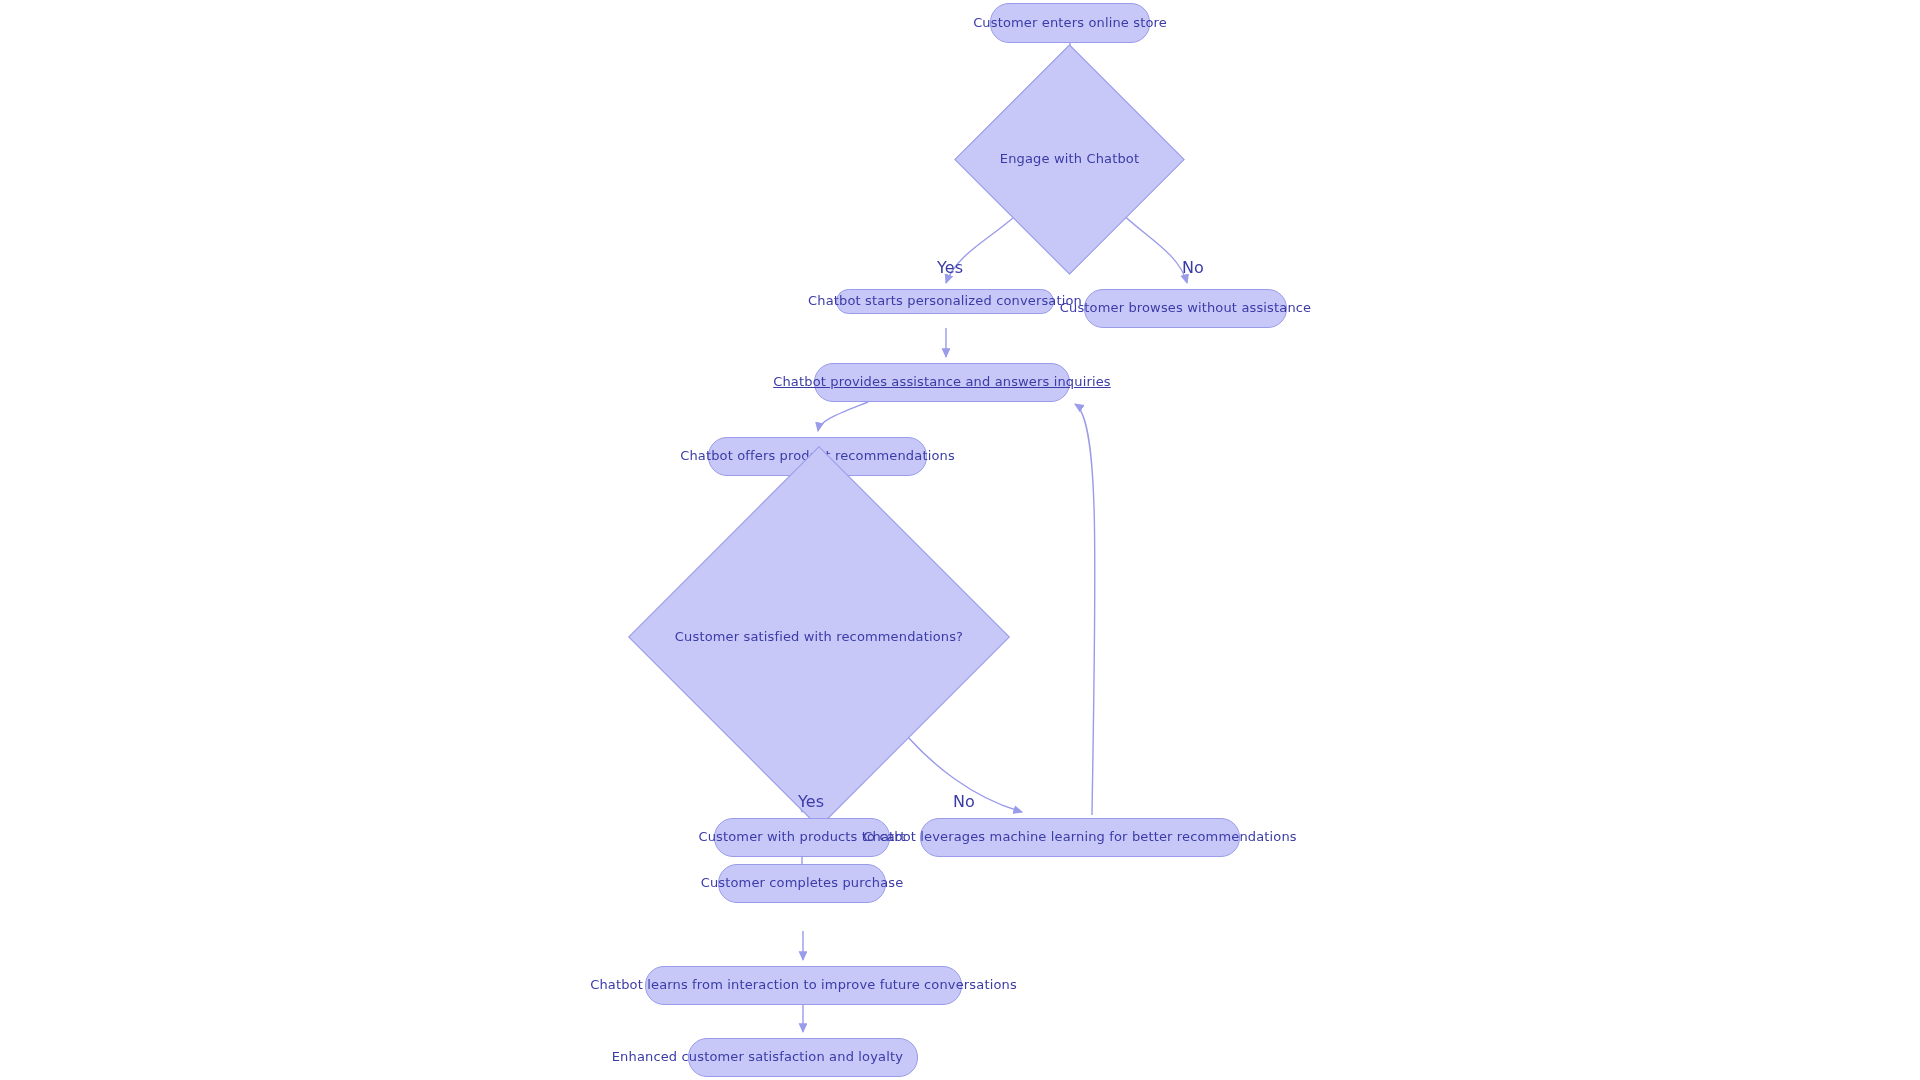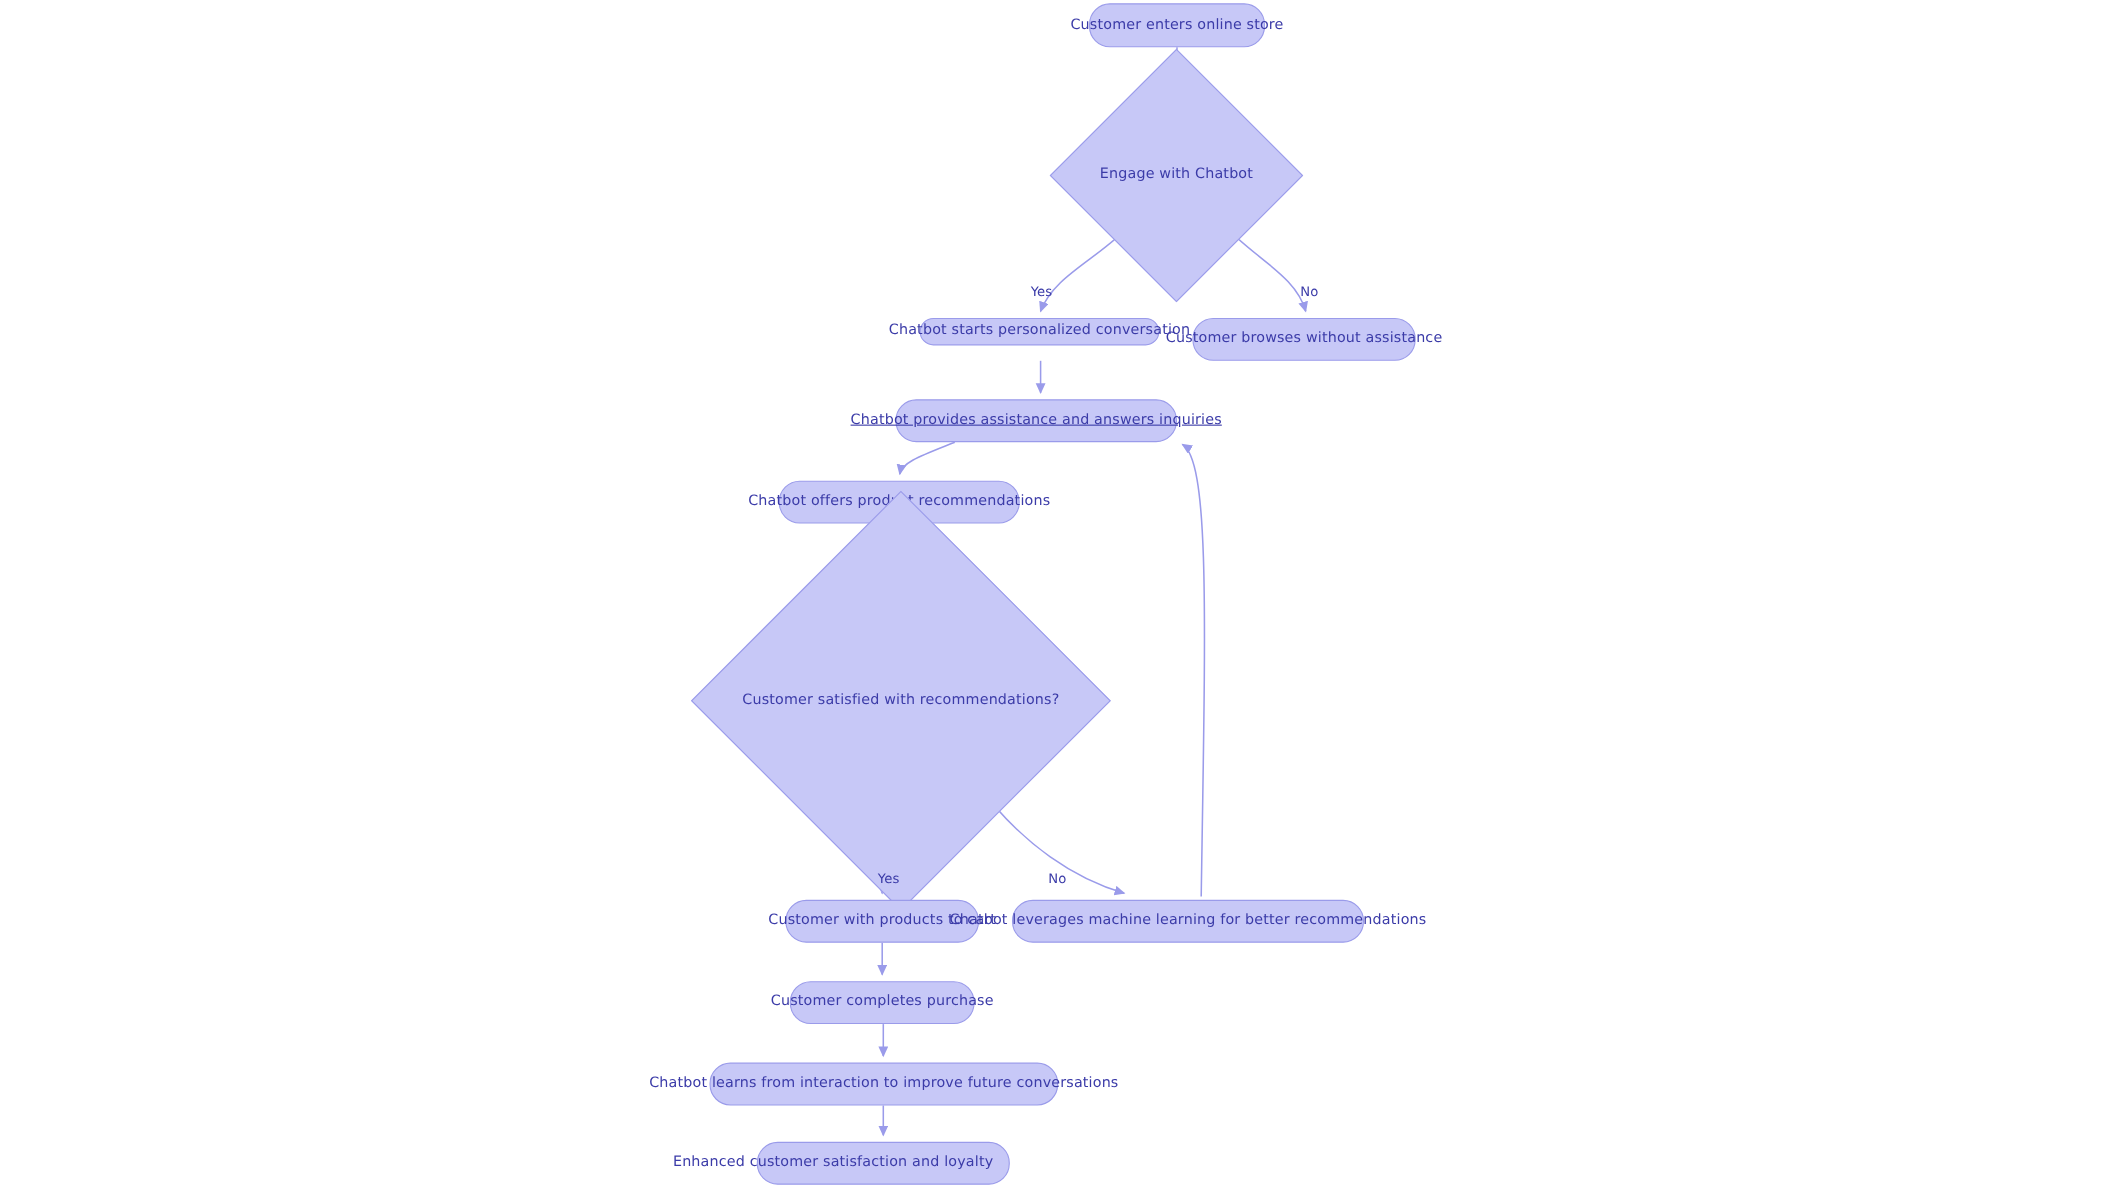--- a/index.html
+++ b/index.html
@@ -64,21 +64,21 @@
   .diamond-label {
     position: relative;
     z-index: 2;
     color: #3b3ba8;
     font-size: 13px;
     letter-spacing: 0.15px;
   }
   .edge-label {
     position: absolute;
     color: #3b3ba8;
-    font-size: 12px;
+    font-size: 16px;
     letter-spacing: 0.1px;
     background: transparent;
     white-space: nowrap;
   }
 </style>
 </head>
 <body>
 
 <div id="canvas">
   <svg id="edge-layer" viewBox="0 0 1920 1080" xmlns="http://www.w3.org/2000/svg">
@@ -125,21 +125,21 @@
       <div class="node decision" style="left: 684px; top: 502px; width: 270px; height: 270px;">
         <div class="diamond-shape"></div>
         <span class="diamond-label">Customer satisfied with recommendations?</span>
       </div>
       <div class="node" style="left: 714px; top: 818px; width: 176px; height: 39px;">
         <span>Customer with products to cart</span>
       </div>
       <div class="node" style="left: 920px; top: 818px; width: 320px; height: 39px;">
         <span>Chatbot leverages machine learning for better recommendations</span>
       </div>
-      <div class="node" style="left: 718px; top: 892px; width: 168px; height: 39px; align-items: center;">
+      <div class="node" style="left: 718px; top: 864px; width: 168px; height: 39px; align-items: center;">
         <span>Customer completes purchase</span>
       </div>
       <div class="node" style="left: 645px; top: 966px; width: 317px; height: 39px;">
         <span>Chatbot learns from interaction to improve future conversations</span>
       </div>
       <div class="node" style="left: 688px; top: 1038px; width: 230px; height: 39px; justify-content: flex-end;">
         <span>Enhanced customer satisfaction and loyalty</span>
       </div>
     </div>
   <div id="labels-group">

